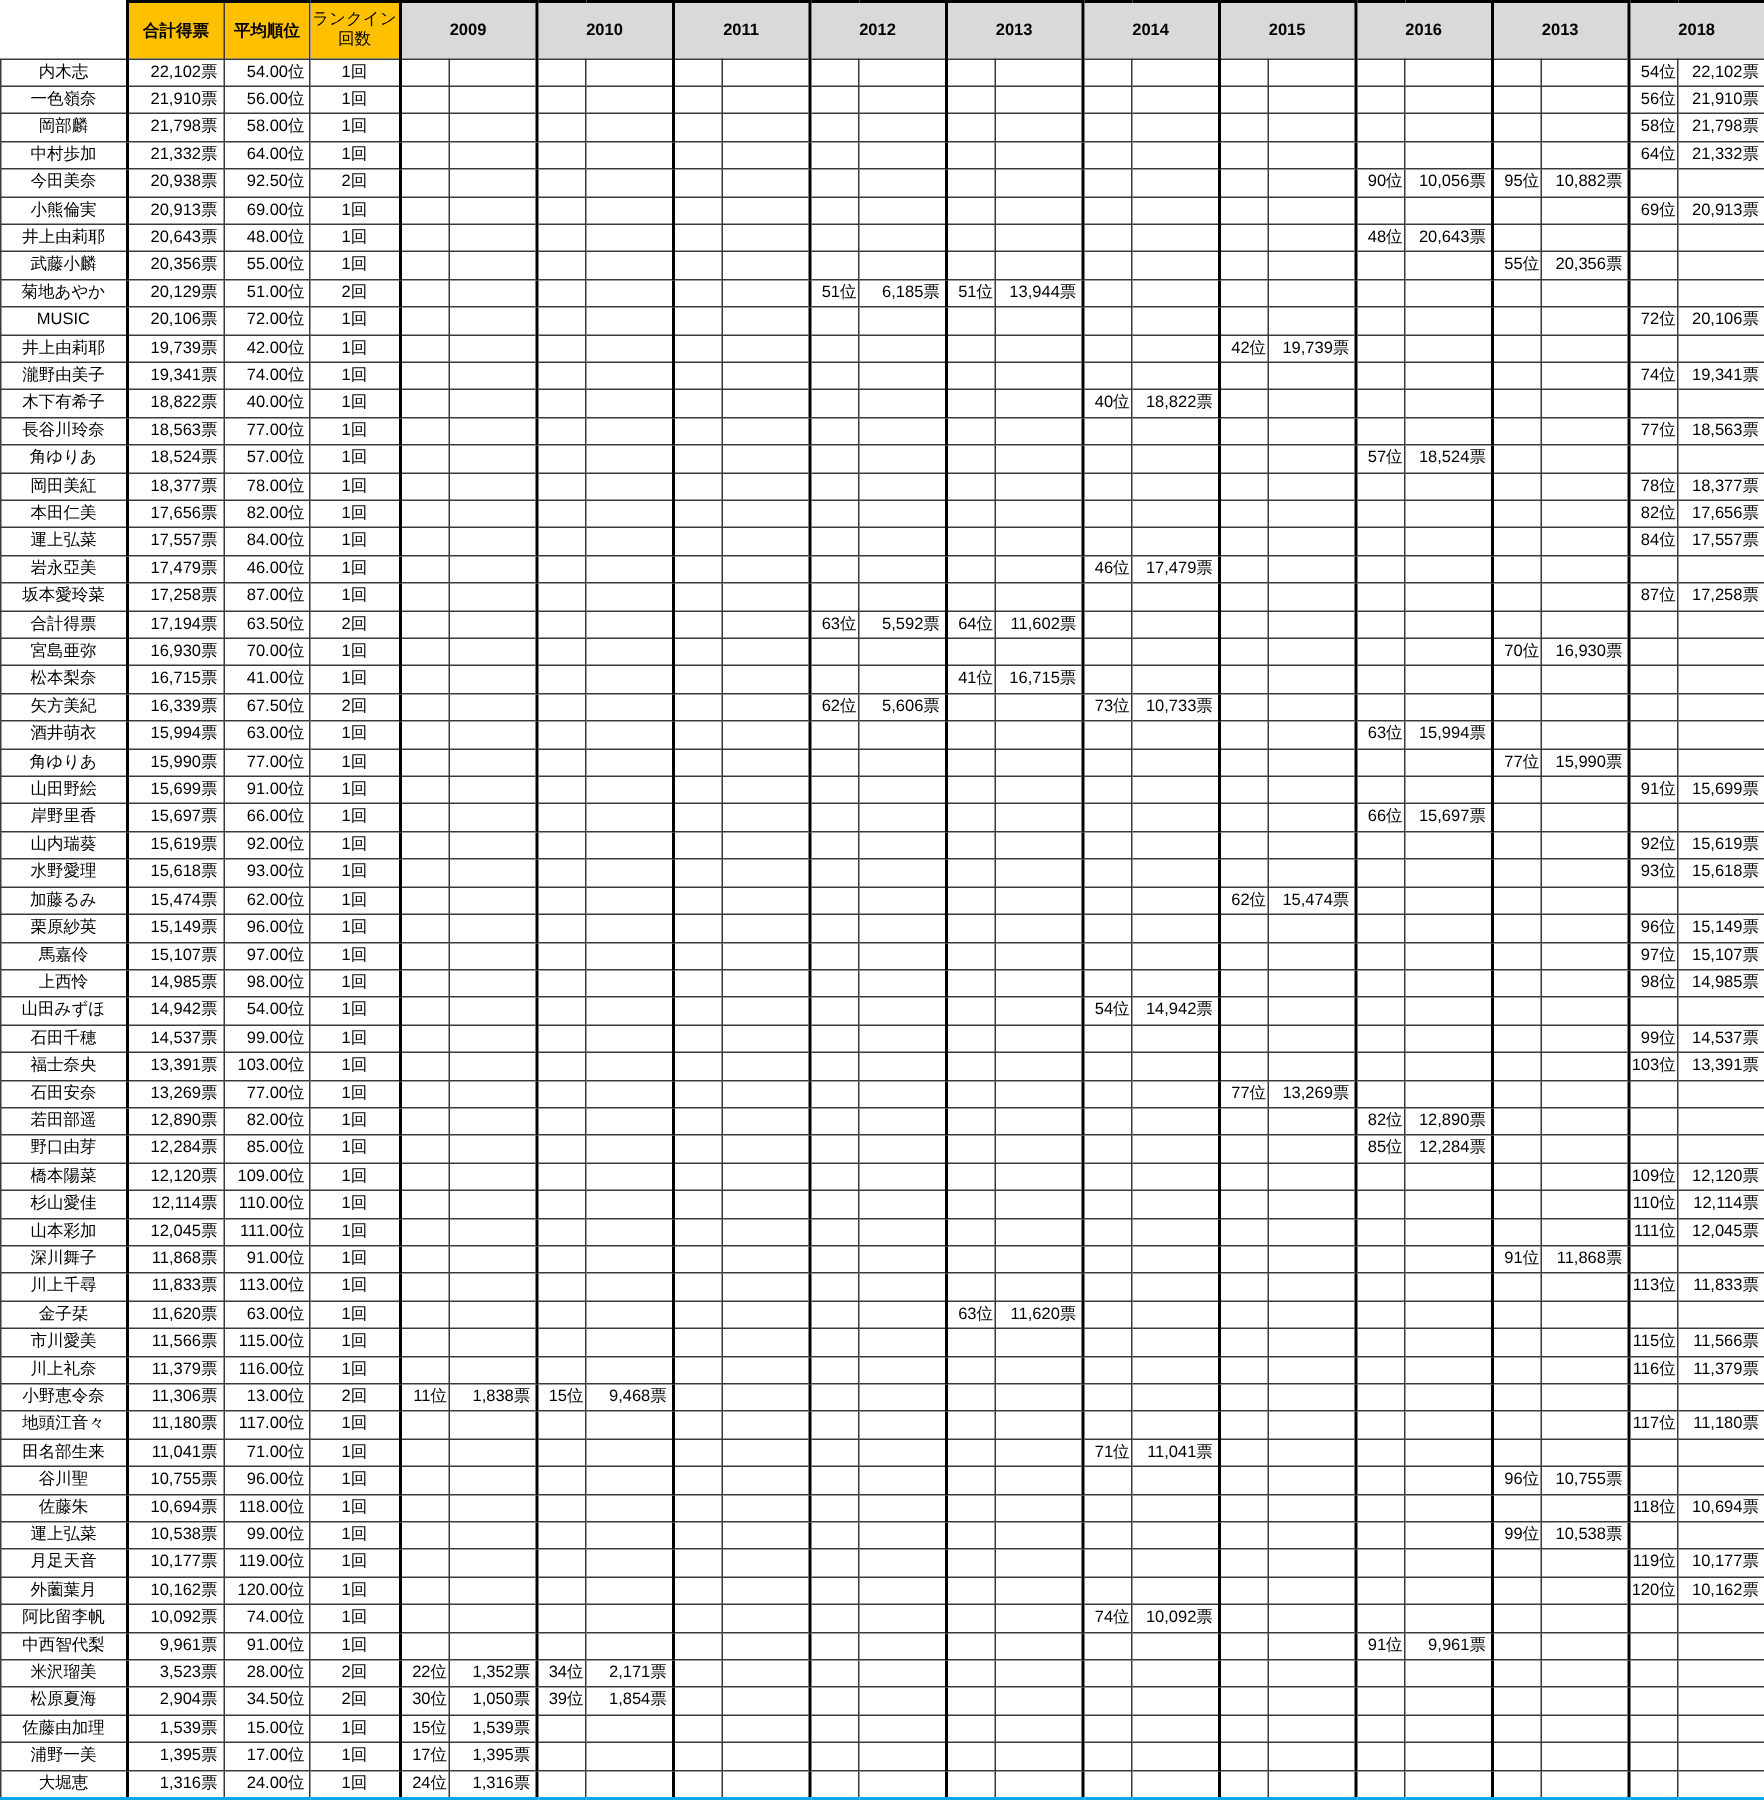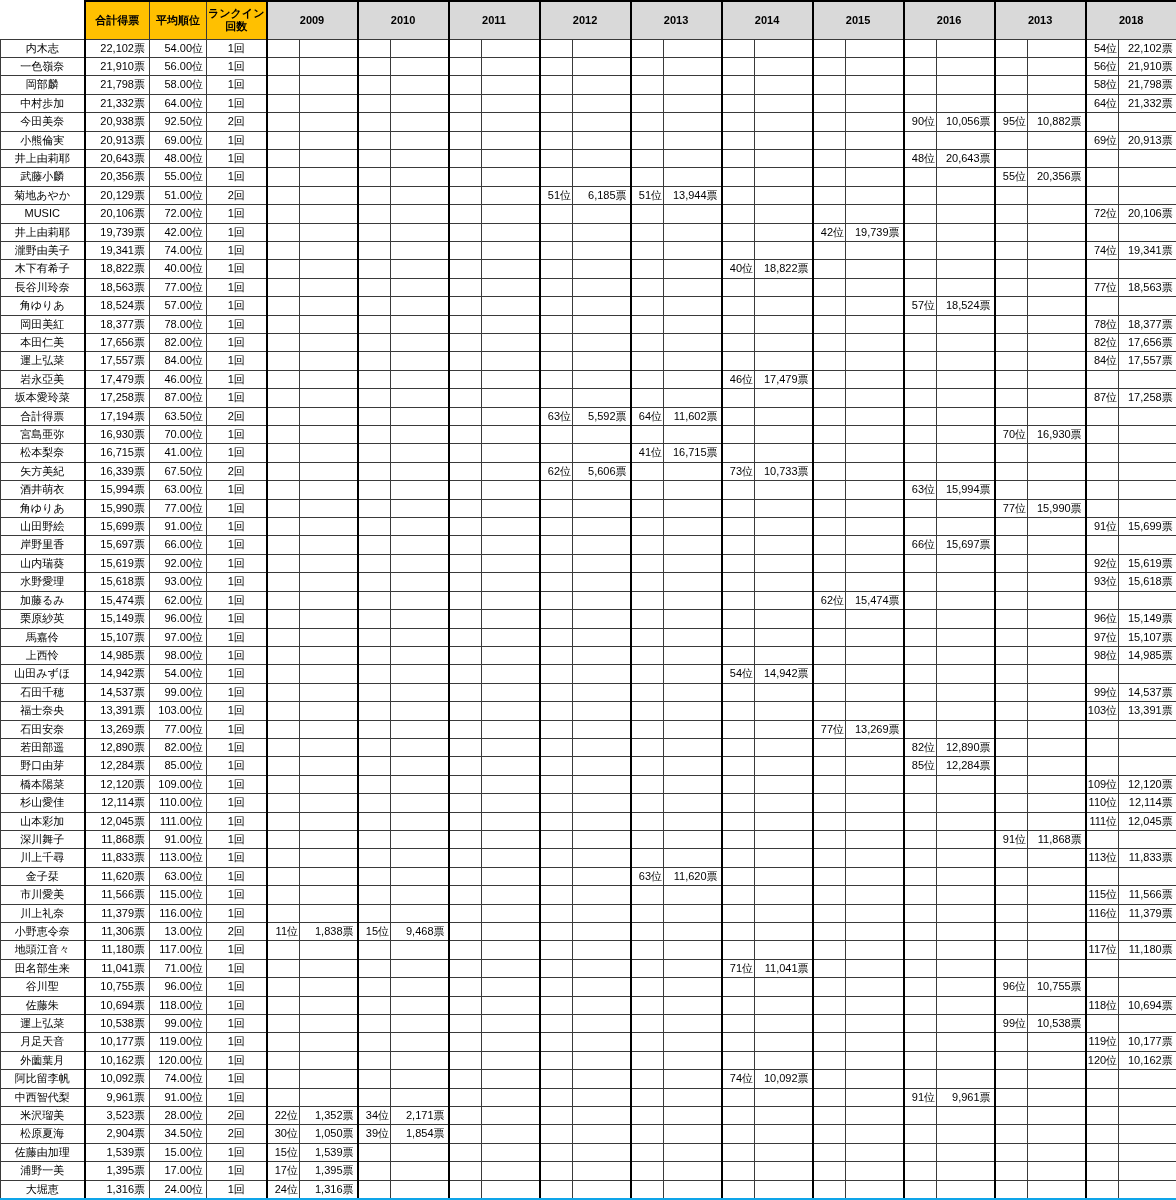--- a/index.html
+++ b/index.html
@@ -3,21 +3,21 @@
 <meta charset="utf-8">
 <style>
   html,body{margin:0;padding:0;background:#fff;}
   body{font-family:"Liberation Sans","DejaVu Sans",sans-serif;color:#000;}
   table{border-collapse:collapse;table-layout:fixed;width:1176px;font-size:11px;}
   td,th{border:1px solid #3a3a3a;overflow:hidden;white-space:nowrap;padding:0;vertical-align:middle;height:17.4px;line-height:17.4px;}
   thead tr{height:38px;}
   thead th{background:#D9D9D9;font-weight:bold;text-align:center;border-top:2px solid #000;height:35px;line-height:normal;}
   th.h-orange{background:#FFC000;font-weight:bold;}
   th.h-corner{background:#fff;border-top:none;border-left:none;border-bottom:1px solid #3a3a3a;}
-  th.h-rankin div{line-height:13px;font-weight:bold;text-align:center;}
+  th.h-rankin div{line-height:13px;font-weight:normal;text-align:center;}
   .bL2{border-left:2px solid #000 !important;}
   .bR2{border-right:2px solid #000 !important;}
   tbody tr:last-child td{border-bottom:2px solid #0ea5e9;}
   td.c-name{text-align:center;}
   td.c-total{text-align:right;padding-right:4px;}
   td.c-avg{text-align:right;padding-right:3px;}
   td.c-count{text-align:center;}
   td.c-rank{text-align:right;padding-right:1px;}
   td.c-votes{text-align:right;padding-right:3px;}
   col.w-name{width:84px;} col.w-total{width:65px;} col.w-avg{width:57px;} col.w-count{width:60px;}

